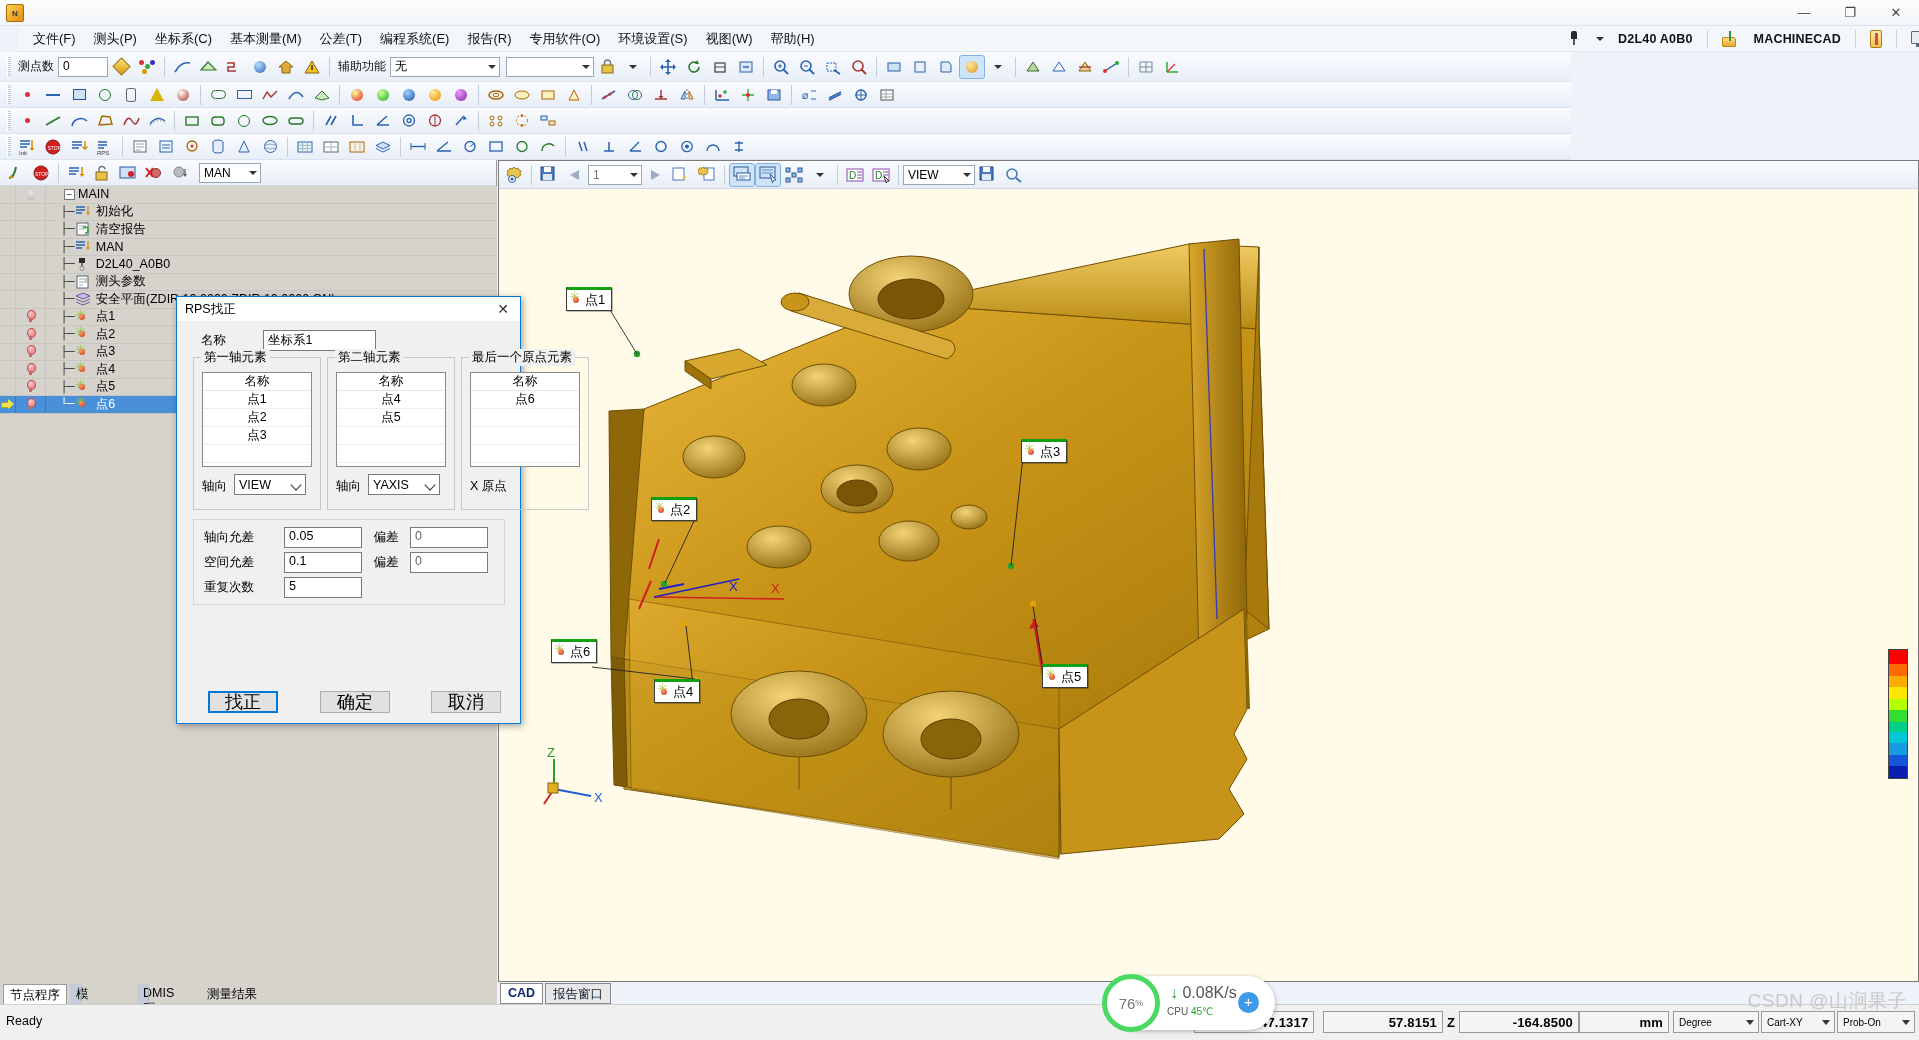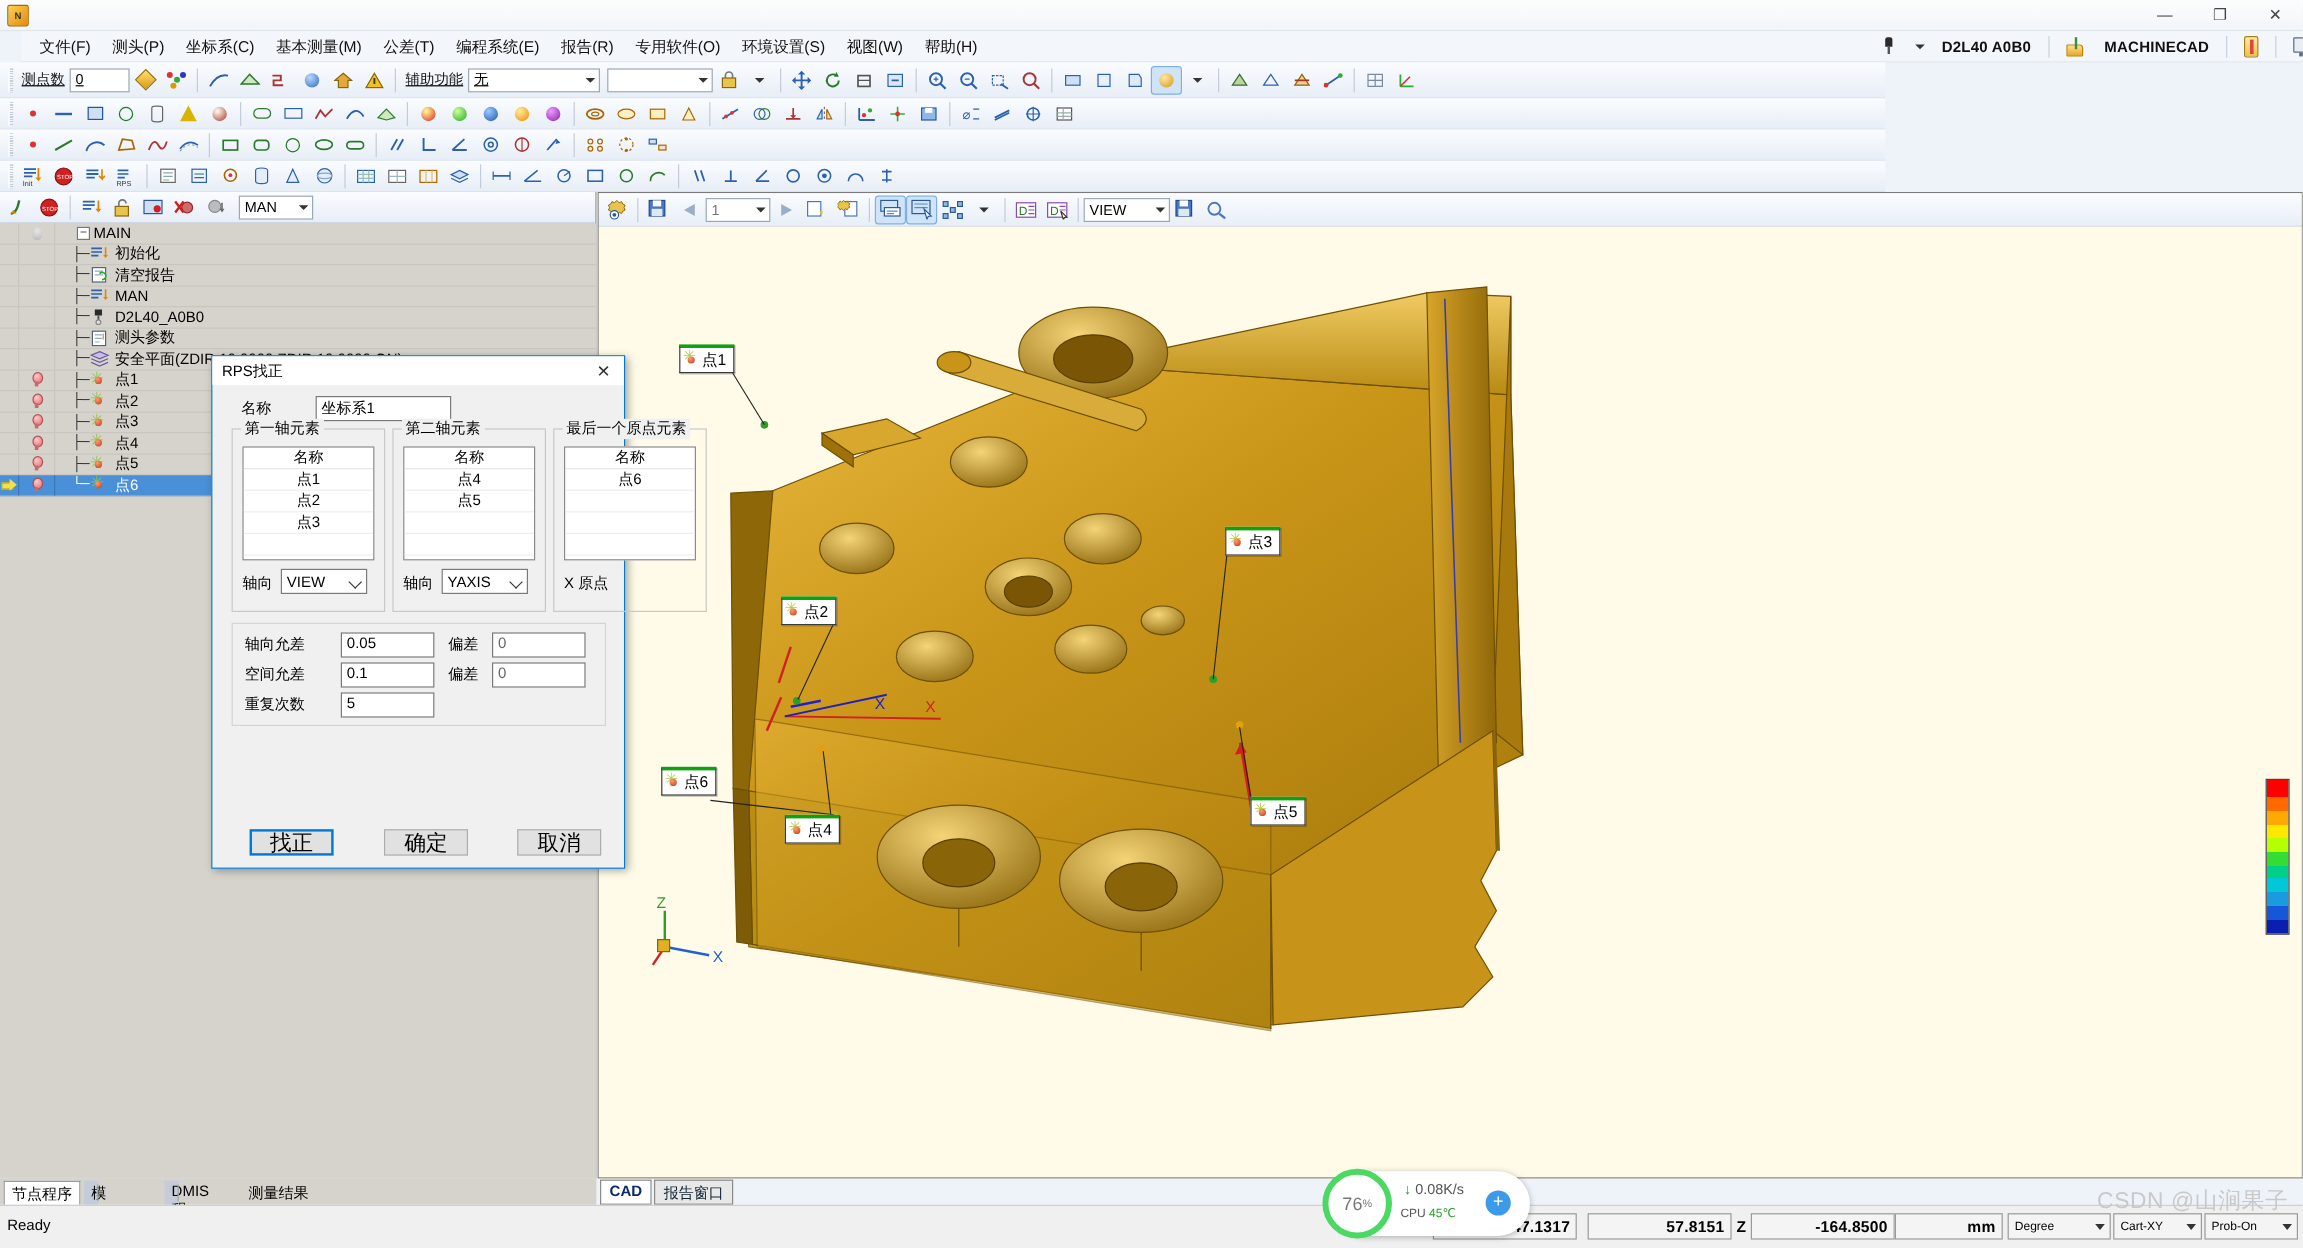--- a/index.html
+++ b/index.html
@@ -51,21 +51,21 @@
   .csys-ic:before{content:"";position:absolute;left:0;bottom:0;width:12px;height:8px;background:linear-gradient(#ffe08a,#e9a82c);border:1px solid #b8860b;border-radius:1px 3px 1px 1px;}
   .csys-ic:after{content:"";position:absolute;left:7px;top:0;width:2px;height:10px;background:#3a8f3a;}
   .ruler-ic{width:12px;height:18px;background:linear-gradient(#ffe9a8,#f0c14b);border:1px solid #a8801a;border-radius:2px;}
   .ruler-ic:after{content:"";position:absolute;left:4px;top:2px;width:3px;height:12px;background:#d94a3b;}
   .mon-ic{width:18px;height:16px;}
   .mon-ic:before{content:"";position:absolute;left:0;top:0;width:15px;height:11px;border:1.5px solid #5a6b80;background:#e9eef4;border-radius:1px;}
   .mon-ic:after{content:"";position:absolute;left:5px;bottom:0;width:6px;height:3px;background:#5a6b80;}
 
   
   .tb { position:absolute; left:0; width:1571px; background:linear-gradient(#fafcff,#e8eef7);
-        border-bottom:1px solid #dbe3ed; display:flex; align-items:center; padding-left:4px;text-decoration:underline; }
+        border-bottom:1px solid #dbe3ed; display:flex; align-items:center; padding-left:4px; }
   .tbrow1 { top:52px; height:30px; }
   .tbrow2 { top:82px; height:26px; }
   .tbrow3 { top:108px; height:26px; }
   .tbrow4 { top:134px; height:26px; }
   .grip { width:4px;height:20px;margin:0 3px;
      background:repeating-linear-gradient(to bottom,#c4cedb 0 1px,transparent 1px 2px);
      border-left:1px solid #fff; }
   .sep { width:1px;height:20px;background:#c3ccd8;margin:0 4px; }
   .btn { width:24px;height:22px; margin:0 1px; border-radius:2px;
          display:flex;align-items:center;justify-content:center; position:relative; }
@@ -199,21 +199,21 @@
   .axisglyph:after{content:"";position:absolute;left:2px;bottom:2px;width:1.5px;height:13px;background:#3a3;}
 
   
   .cpuwidget { position:absolute; left:1110px; top:976px; width:165px; height:54px;
      background:#fff; border-radius:27px; box-shadow:0 1px 5px rgba(0,0,0,.28);
      display:flex; align-items:center; }
   .cpuring { position:absolute; left:-8px; top:-2px; width:58px; height:58px; border-radius:50%;
      background:#fff; border:5px solid #4bd964; display:flex;align-items:center;justify-content:center;
      font-size:15px; color:#777; }
   .cpuring small{font-size:9px;}
-  .cpu-net { position:absolute; left:60px; top:8px; font-size:12px; color:#555; }
+  .cpu-net { position:absolute; left:60px; top:8px; font-size:16px; color:#555; }
   .cpu-temp{ position:absolute; left:57px; top:30px; font-size:10px; color:#555; }
   .cpu-plus{ position:absolute; right:16px; top:16px; width:21px;height:21px;border-radius:50%;
      background:#3c9ae8; color:#fff; font-size:15px; text-align:center; line-height:20px;}
   .watermark { position:absolute; right:12px; top:988px; font-size:19px; color:#c9c9c9;
      letter-spacing:.5px; }
 </style>
 </head>
 <body>
 
 <div class="app">

